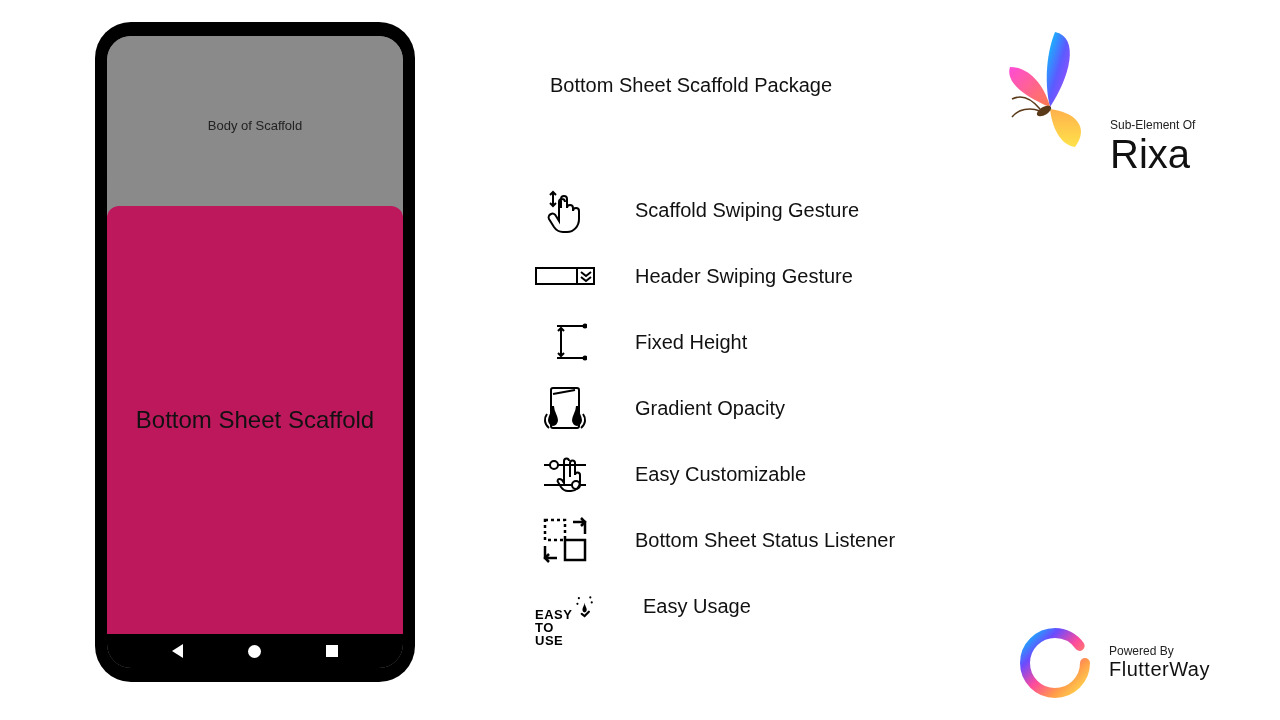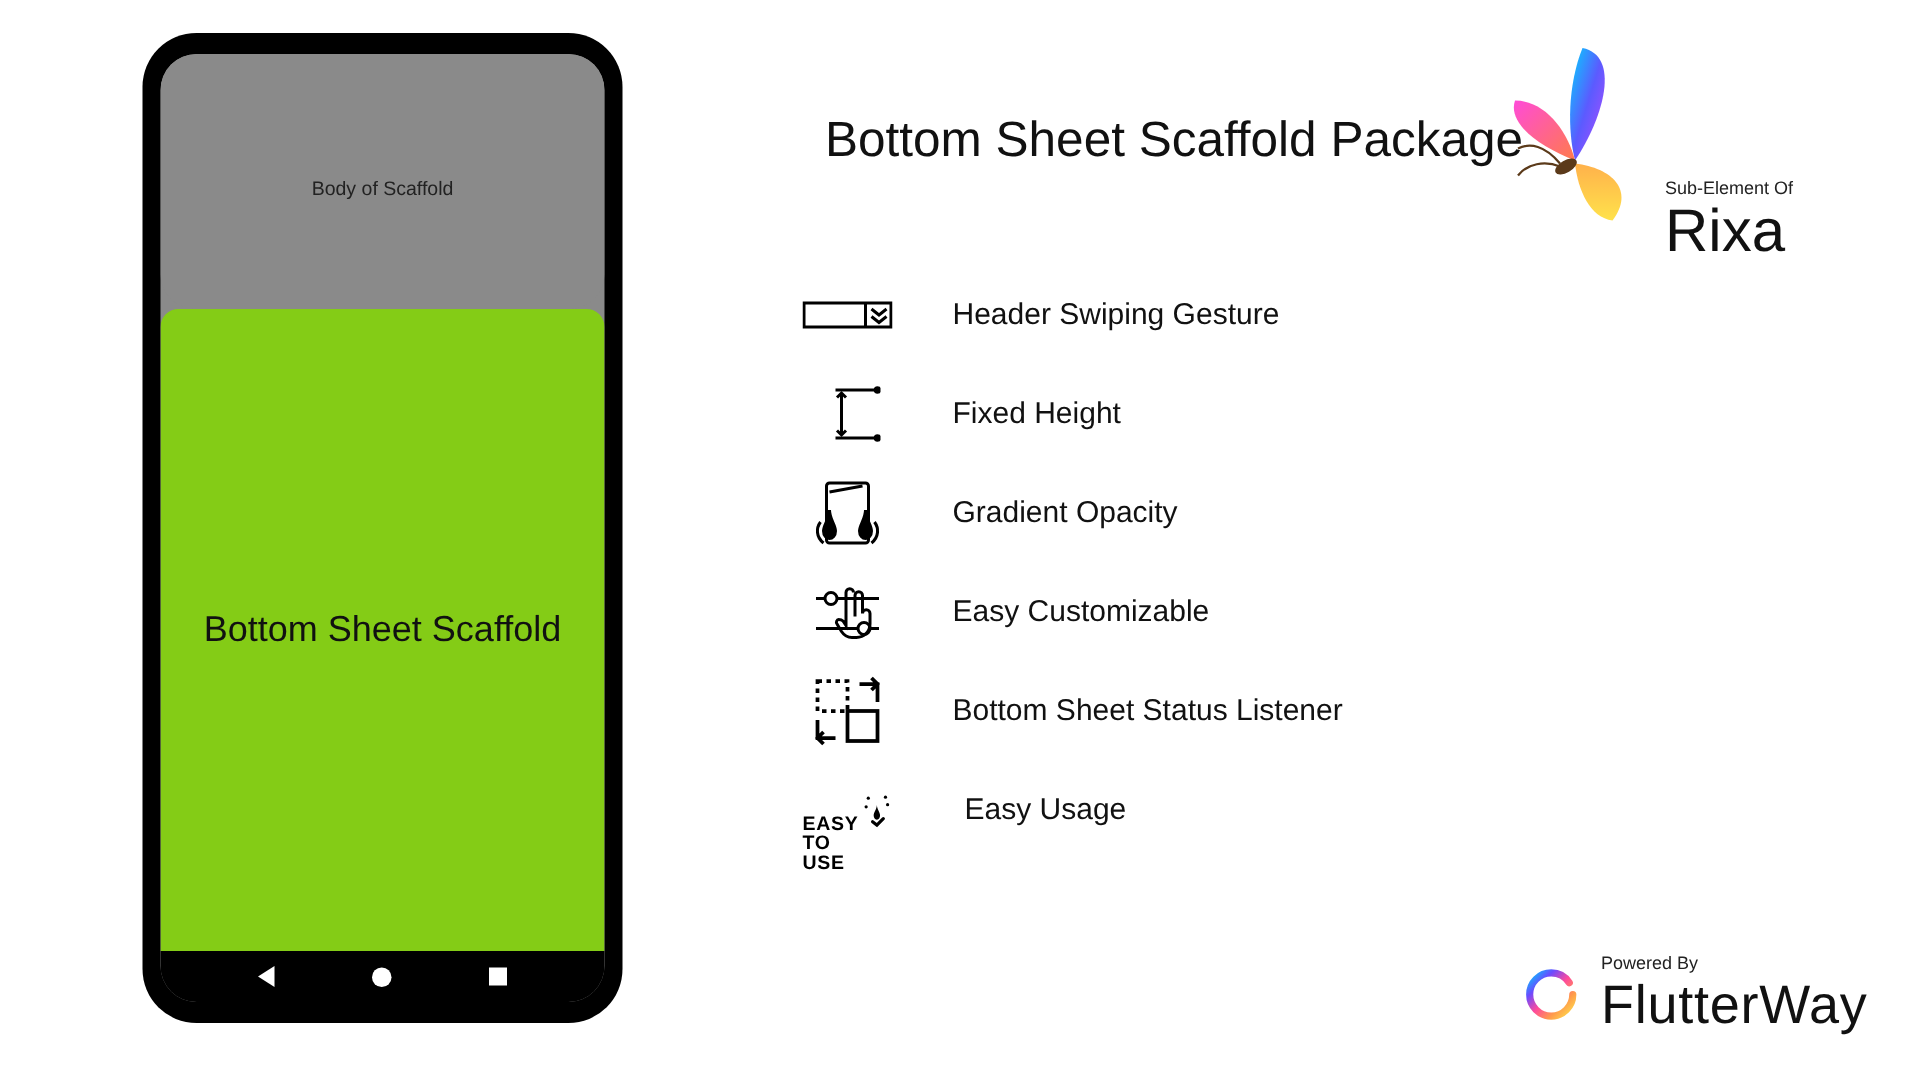--- a/index.html
+++ b/index.html
@@ -39,21 +39,21 @@
     font-size: 13px;
     color: #222;
     border-radius: 23px;
   }
   .bottom-sheet {
     position: absolute;
     top: 170px;
     left: 0;
     right: 0;
     bottom: 34px;
-    background: #84cc16;
+    background: #be185d;
     border-radius: 12px 12px 0 0;
     display: flex;
     align-items: center;
     justify-content: center;
     font-size: 24px;
     color: #111;
   }
   .navbar {
     position: absolute;
     bottom: 0;
@@ -67,21 +67,21 @@
   }
   .navbar span { color: #fff; font-size: 14px; }
   .nav-back { width:0;height:0;border-top:7px solid transparent;border-bottom:7px solid transparent;border-right:11px solid #fff;}
   .nav-home { width:13px;height:13px;border-radius:50%;background:#fff;}
   .nav-recent{ width:12px;height:12px;background:#fff;}
   
   .title {
     position: absolute;
     left: 550px;
     top: 74px;
-    font-size: 33px;
+    font-size: 20px;
     color: #111;
   }
   
   .features {
     position: absolute;
     left: 535px;
     top: 180px;
     width: 520px;
   }
   .feature {
@@ -101,21 +101,21 @@
   }
   .feature .label {
     font-size: 20px;
     color: #111;
   }
   
   .rixa-logo { position:absolute; right:70px; top:12px; width:210px; height:165px;}
   .flutterway-logo { position:absolute; right:35px; bottom:10px; width:230px; height:95px;}
   .logo-sub { font-size:12px; color:#222;}
   .logo-main-rixa { font-family:Liberation Sans, sans-serif; font-size:40px; font-weight:300; color:#111;}
-  .logo-main-fw { font-family:'Segoe UI Light','Segoe UI',Arial,sans-serif; font-size:36px; font-weight:400; color:#111; letter-spacing:0.5px;}
+  .logo-main-fw { font-family:'Segoe UI Light','Segoe UI',Arial,sans-serif; font-size:20px; font-weight:400; color:#111; letter-spacing:0.5px;}
   .easy-badge {font-family:Impact,'Arial Black',sans-serif;font-size:13px;line-height:13px;font-weight:900;letter-spacing:0.5px;margin-top:43px;}
 </style>
 </head>
 <body>
 
 <div class="phone">
   <div class="phone-inner">
     <div class="body-scaffold">
       <span>Body of Scaffold</span>
     </div>
@@ -127,20 +127,29 @@
       <span class="nav-home"></span>
       <span class="nav-recent"></span>
     </div>
   </div>
 </div>
 
 <div class="title">Bottom Sheet Scaffold Package</div>
 
 <div class="features">
 
+  <div class="feature">
+    <div class="icon">
+      <svg width="44" height="48" viewBox="0 0 44 48" fill="none" stroke="#000" stroke-width="2">
+        <path d="M18 22 v-9 a3 3 0 0 1 6 0 v9 a3 3 0 0 1 6 0 v3 a3 3 0 0 1 6 0 v8 c0 7-5 13-12 13 h-4 c-4 0-7-2-9-5 l-5-8 c-1-2 0-4 2-5 2-1 4 0 5 2 l3 5 V16 a3 3 0 0 1 6 0"></path>
+        <path d="M10 6 l0 14 M7 9 l3 -3 l3 3 M7 17 l3 3 l3 -3"></path>
+      </svg>
+    </div>
+    <div class="label">Scaffold Swiping Gesture</div>
+  </div>
 
   <div class="feature">
     <div class="icon">
       <svg width="60" height="24" viewBox="0 0 60 24" fill="none" stroke="#000" stroke-width="2">
         <rect x="1" y="4" width="58" height="16"></rect>
         <line x1="42" y1="4" x2="42" y2="20"></line>
         <path d="M46 8 l5 4 l5 -4 M46 13 l5 4 l5 -4"></path>
       </svg>
     </div>
     <div class="label">Header Swiping Gesture</div>

